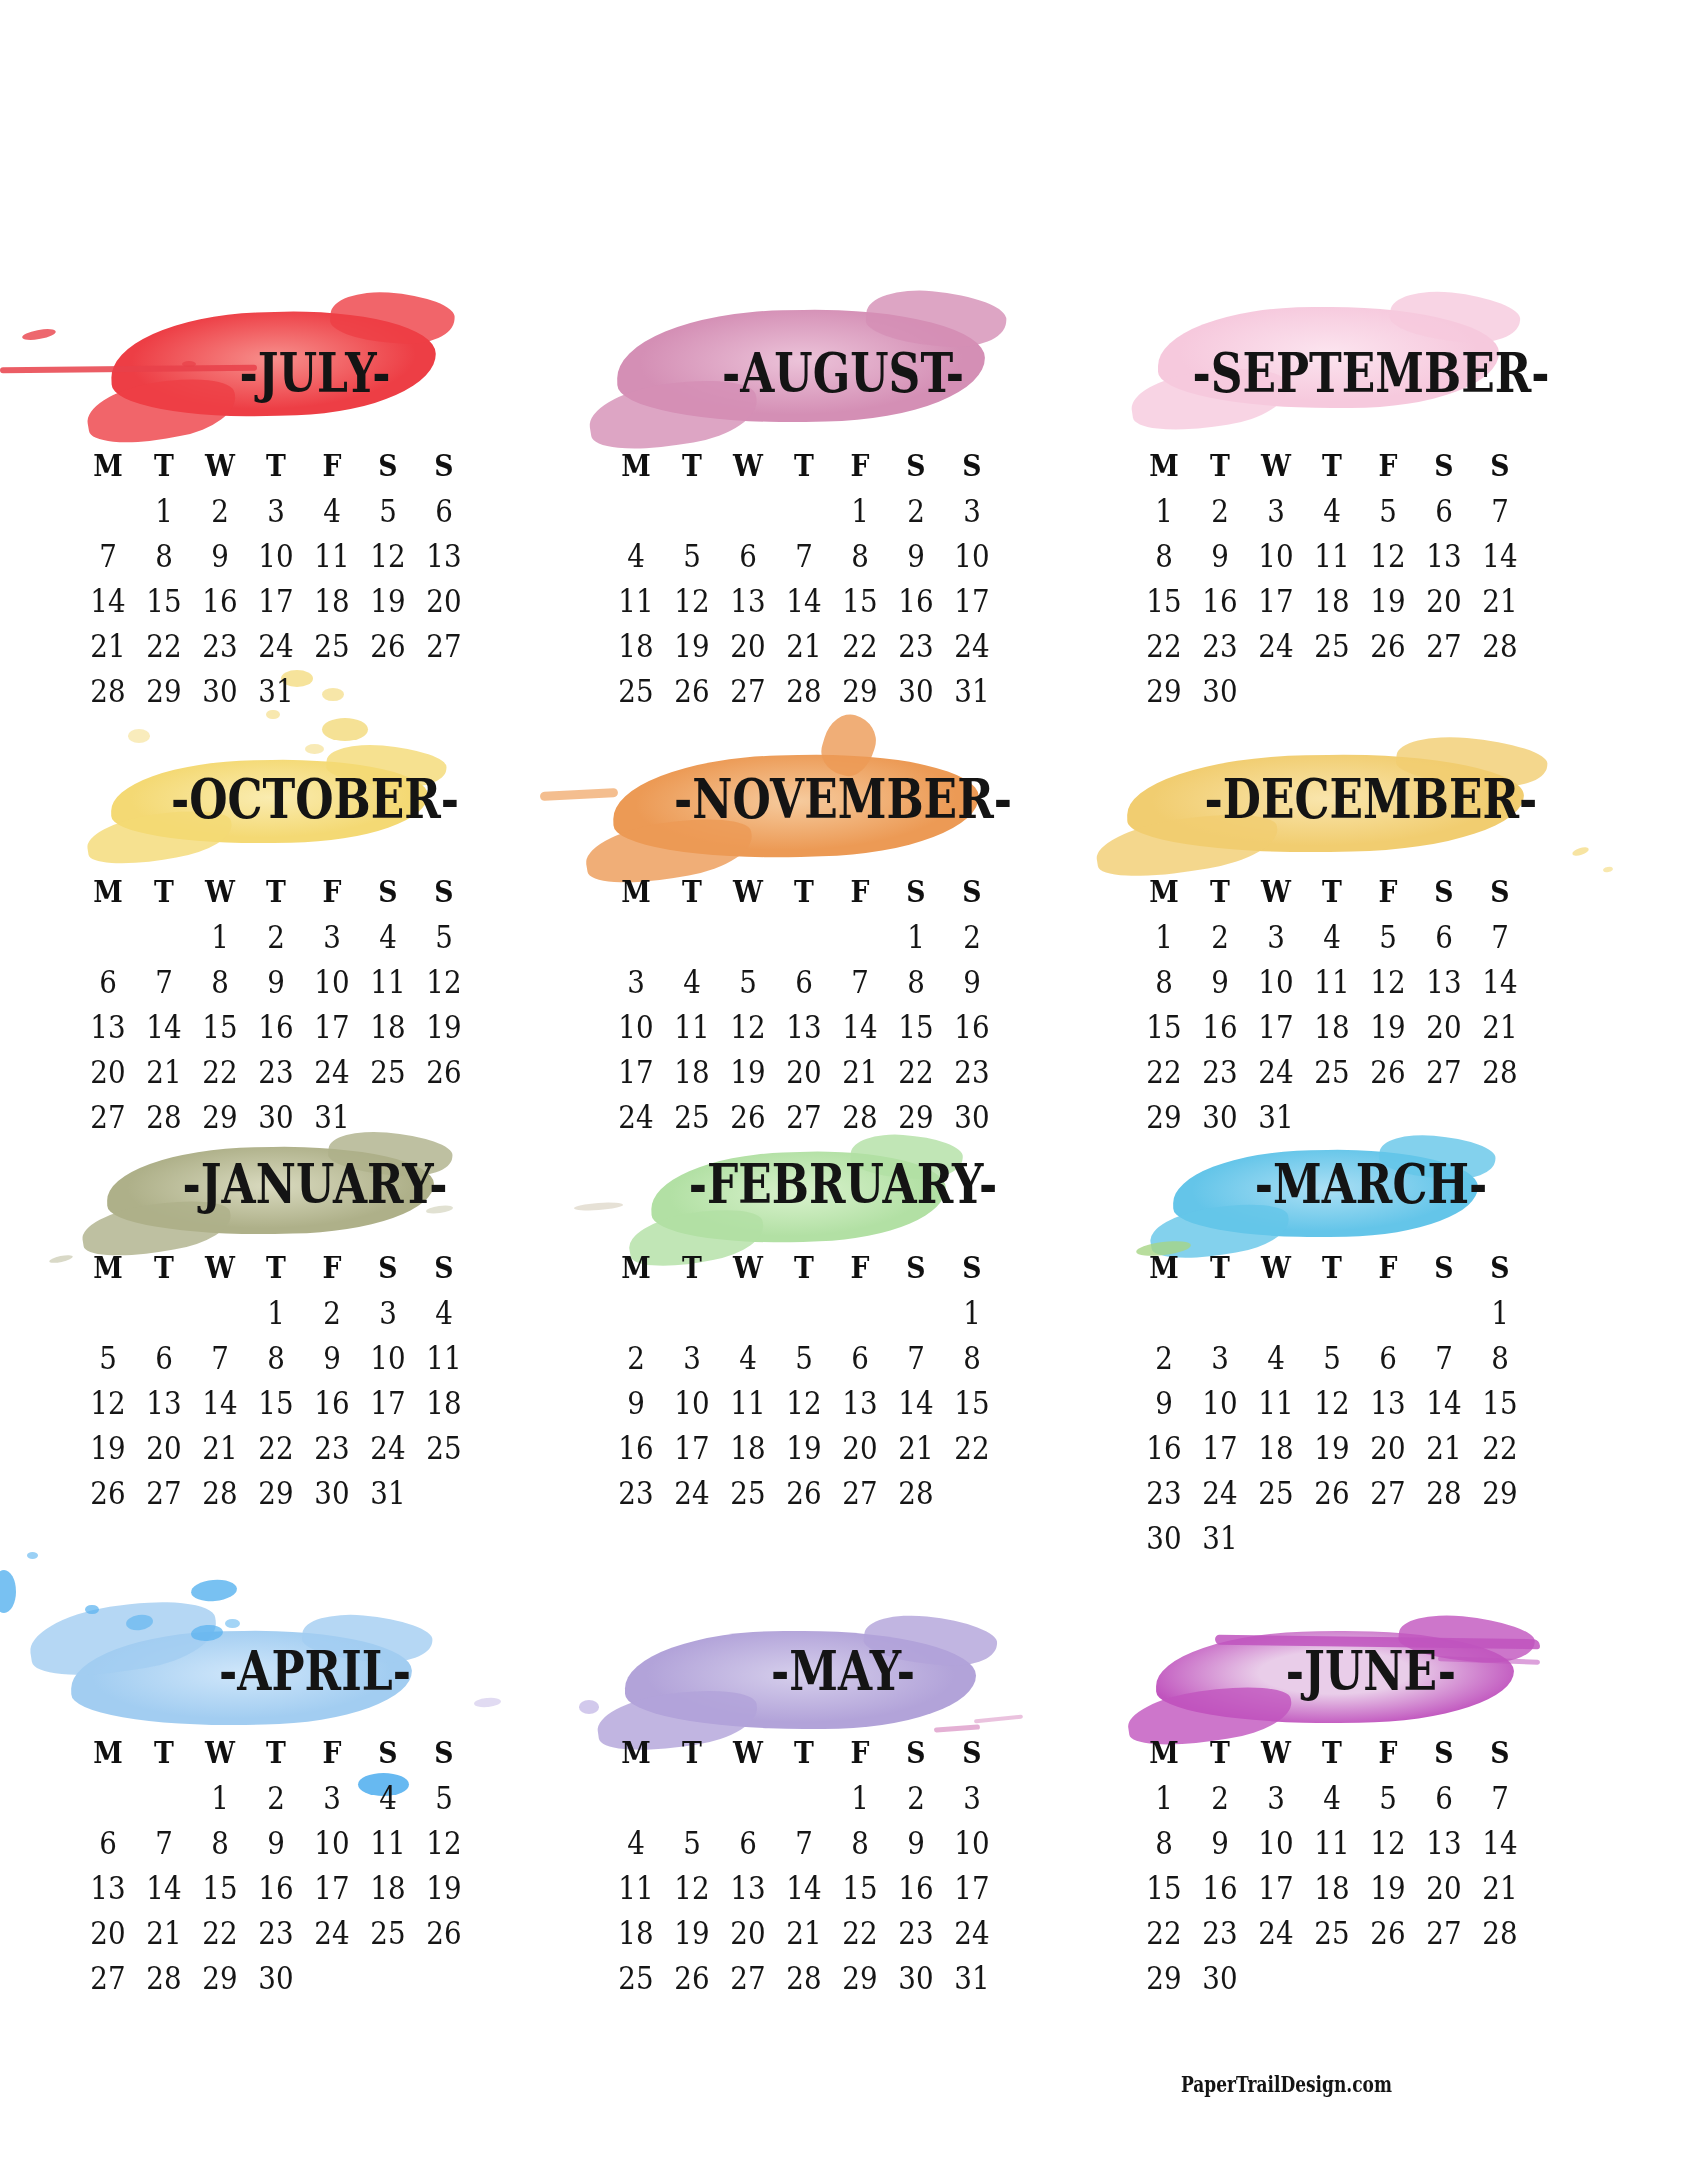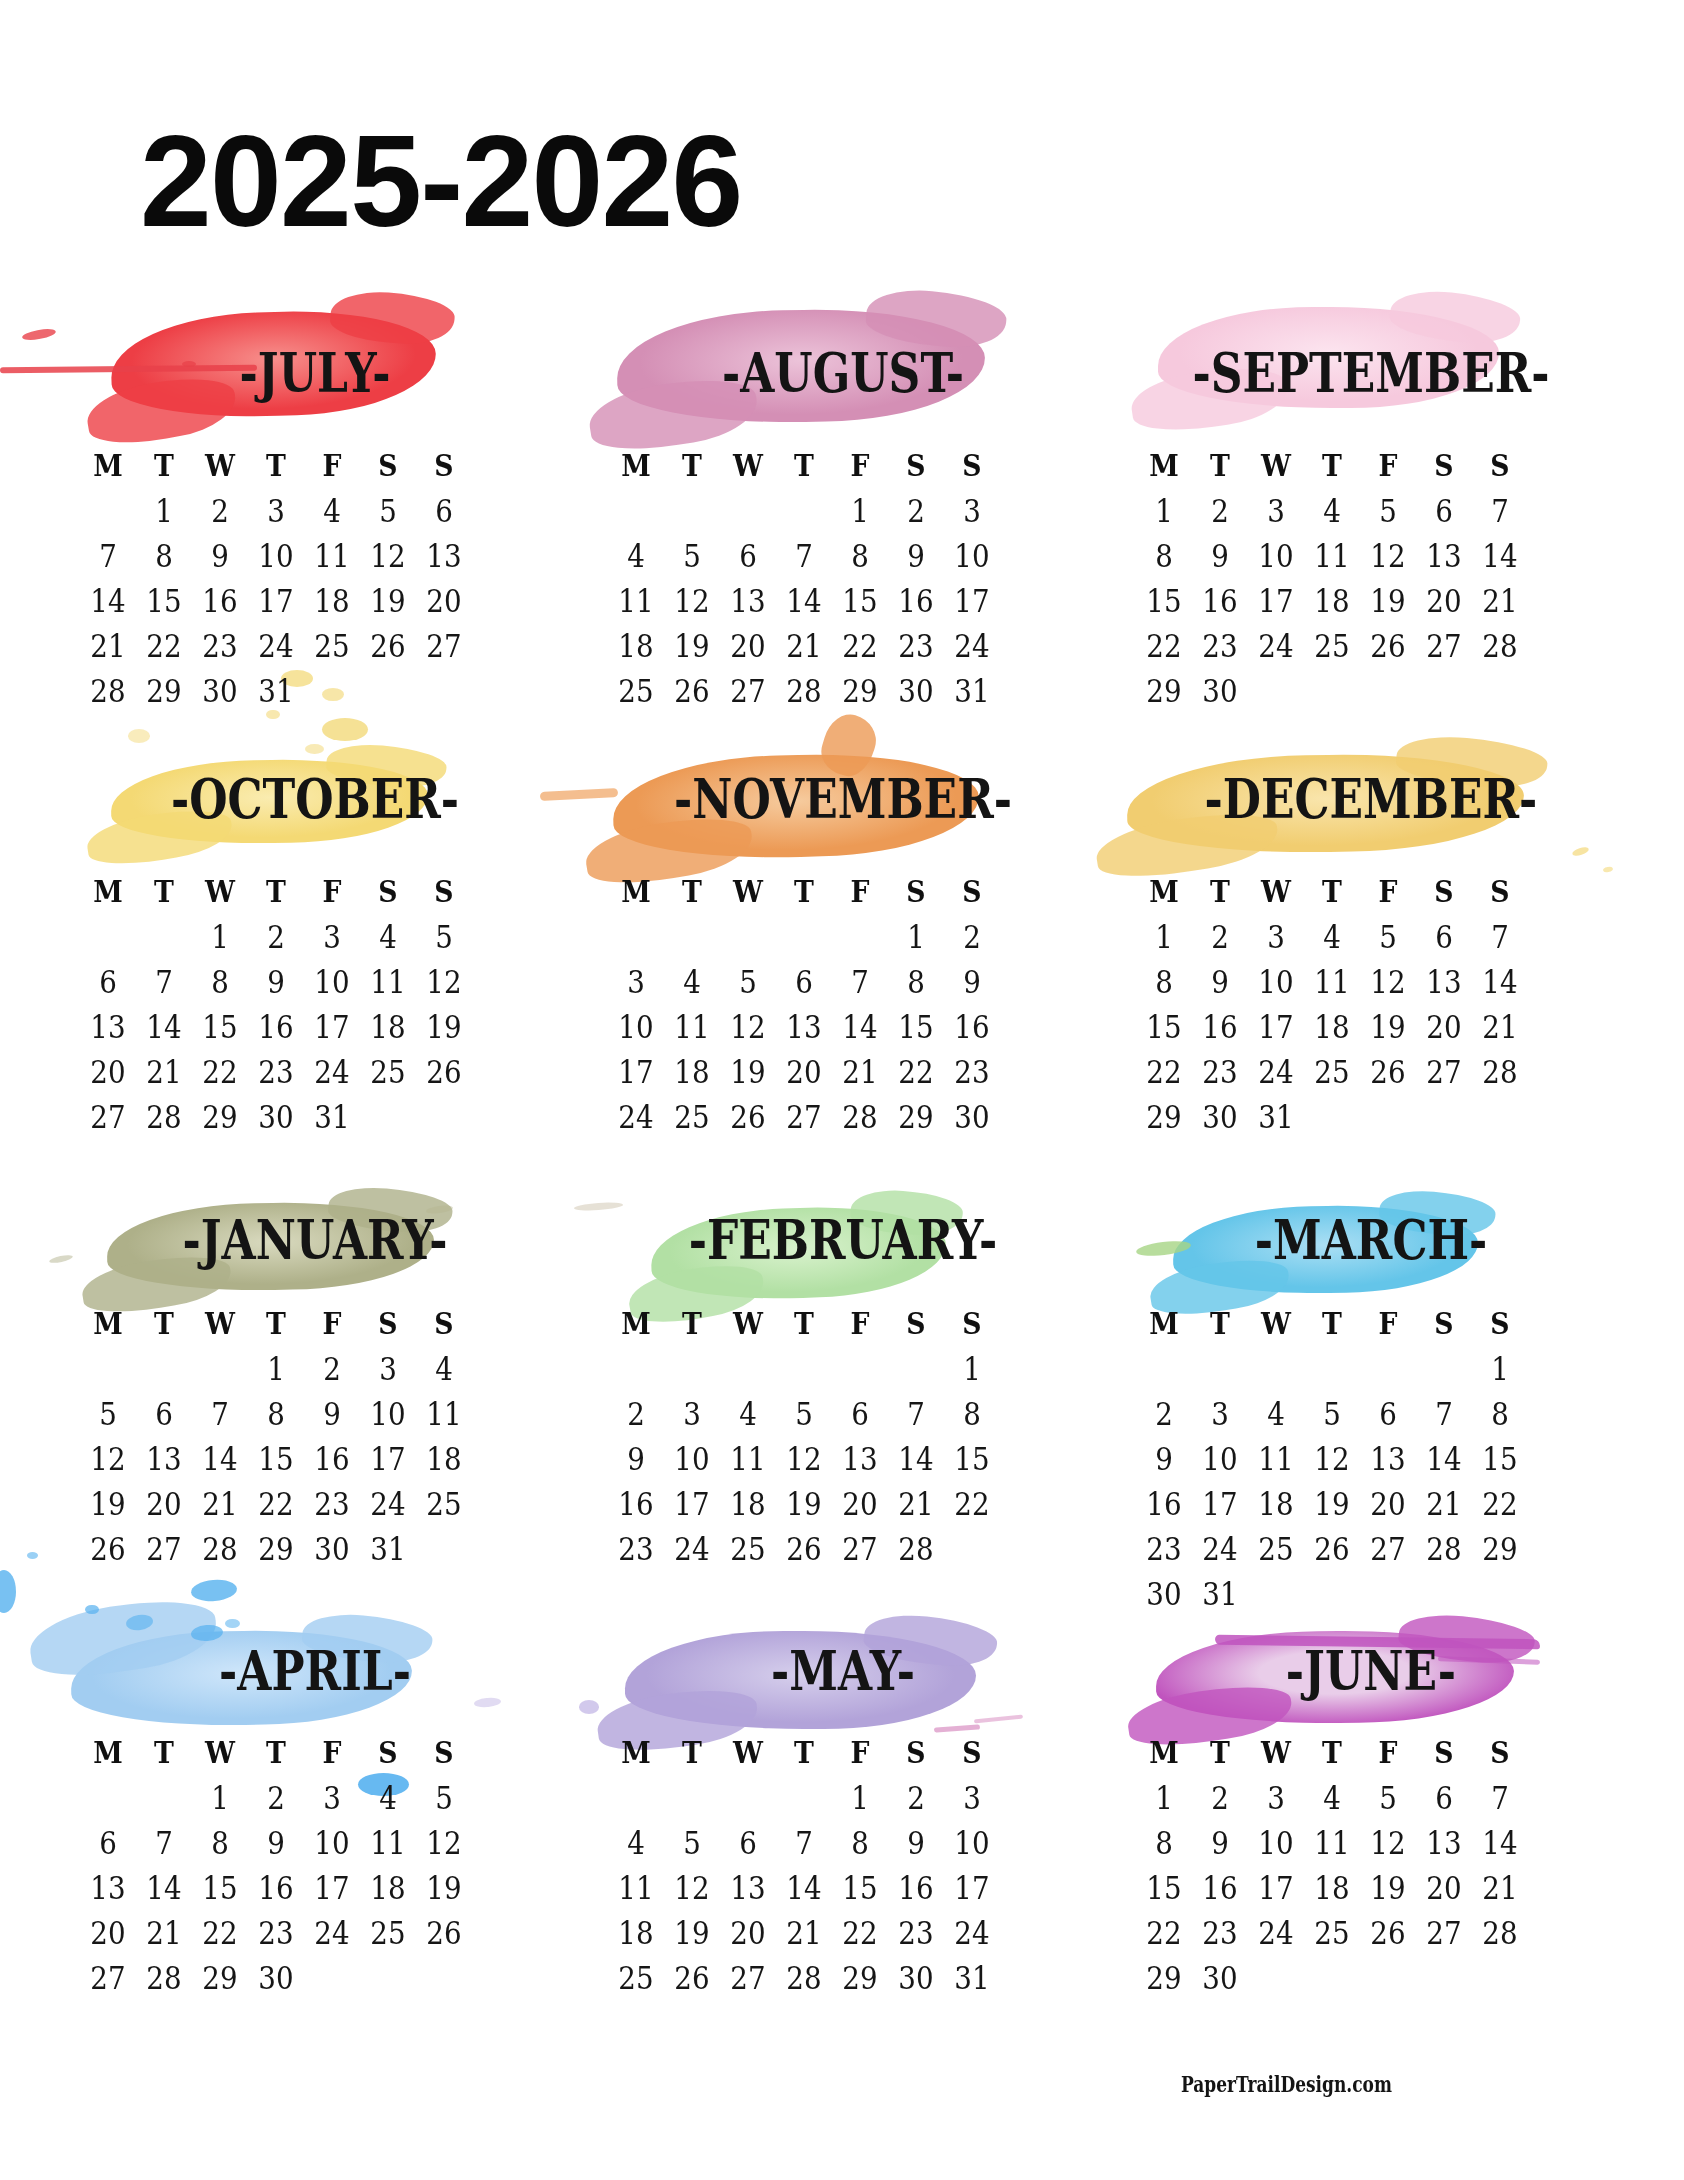--- a/index.html
+++ b/index.html
@@ -8,21 +8,21 @@
 
   
   .title{position:absolute;left:140px;top:117px;margin:0;
          font-family:"Liberation Sans",sans-serif;font-weight:700;
          font-size:129px;line-height:1;letter-spacing:-1.7px;color:#0a0a0a;}
 
   
   .month{position:absolute;width:528px;}
   .c1{left:51px}.c2{left:579px}.c3{left:1107px}
   .b1{top:290px;height:434px}.b2{top:716px;height:434px}
-  .b3{top:1184px;height:460px}.b4{top:1624px;height:494px}
+  .b3{top:1128px;height:460px}.b4{top:1624px;height:494px}
 
   .mname{position:absolute;left:0;width:100%;margin:0;text-align:center;z-index:2;
          font-weight:700;font-size:55px;line-height:1.1;color:#141414;
          transform:scaleX(.8);}
   .b1 .mname{top:53px}.b2 .mname{top:53px}.b3 .mname{top:25.6px}.b4 .mname{top:17px}
 
   .grid{position:absolute;left:29px;z-index:2;display:grid;
         grid-template-columns:repeat(7,56px);grid-auto-rows:45px;}
   .b1 .grid,.b2 .grid{top:153px}.b3 .grid{top:117px}.b4 .grid{top:106px}
 
@@ -62,21 +62,20 @@
   
   .footer{position:absolute;left:1181px;top:2070px;margin:0;z-index:2;
           font-weight:700;font-size:23px;color:#141414;
           transform:scaleX(.74);transform-origin:left center;}
 </style>
 </head>
 <body>
 
 <div class="page">
 
-  <h1 class="title">2025-2026</h1>
 
   <section class="month b1 c1 m-jul" style="--c1: #ed3e45; --c2: #f78f8c;">
     <div class="splash"></div>
     <h2 class="mname">-JULY-</h2>
     <div class="grid">
         <span class="dow">M</span>
         <span class="dow">T</span>
         <span class="dow">W</span>
         <span class="dow">T</span>
         <span class="dow">F</span>

